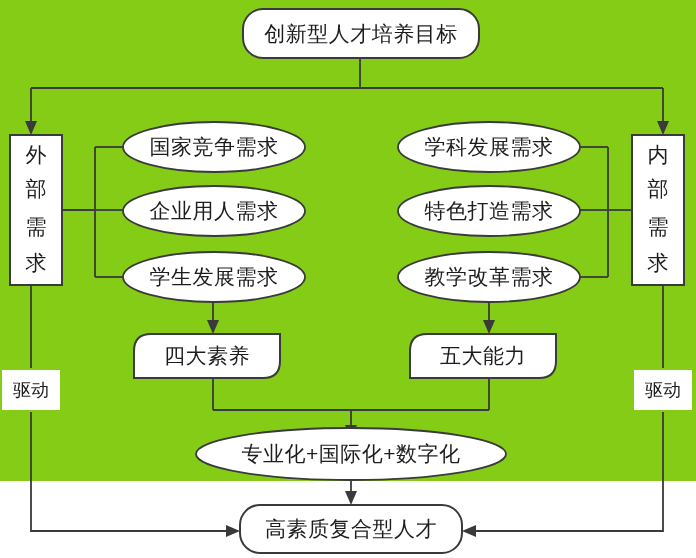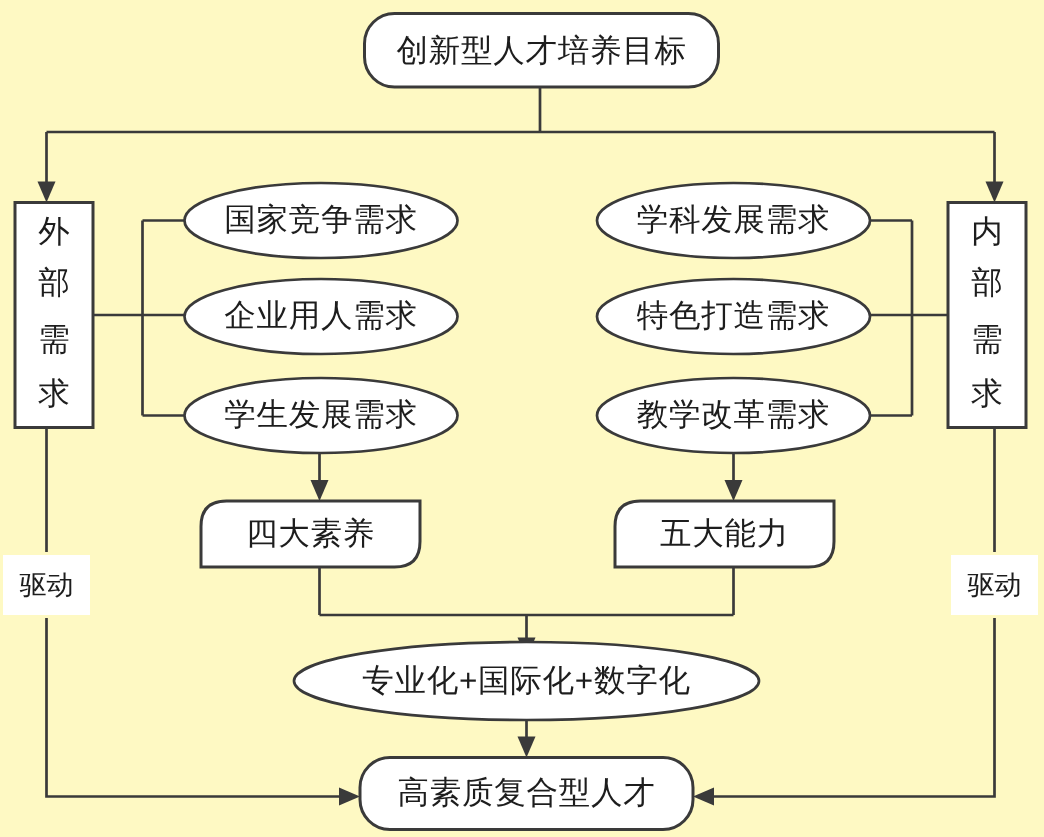--- a/index.html
+++ b/index.html
@@ -9,22 +9,22 @@
   }
   body {
     width: 696px;
     height: 558px;
     font-family: "Liberation Sans", "DejaVu Sans", sans-serif;
     overflow: hidden;
   }
   #diagram-root {
     position: relative;
     width: 696px;
-    height: 558px;
-    background: #fef9c3;
+    height: 481px;
+    background: #84cc16;
   }
   svg#flowchart {
     display: block;
     width: 696px;
     height: 558px;
   }
   .node-shape {
     fill: #ffffff;
     stroke: #3a3a3a;
     stroke-width: 2;

